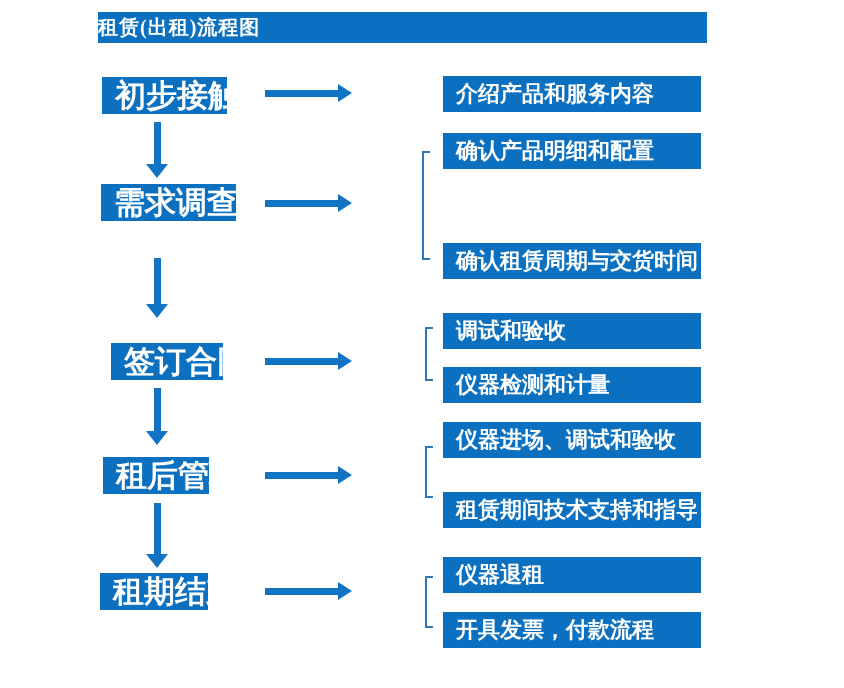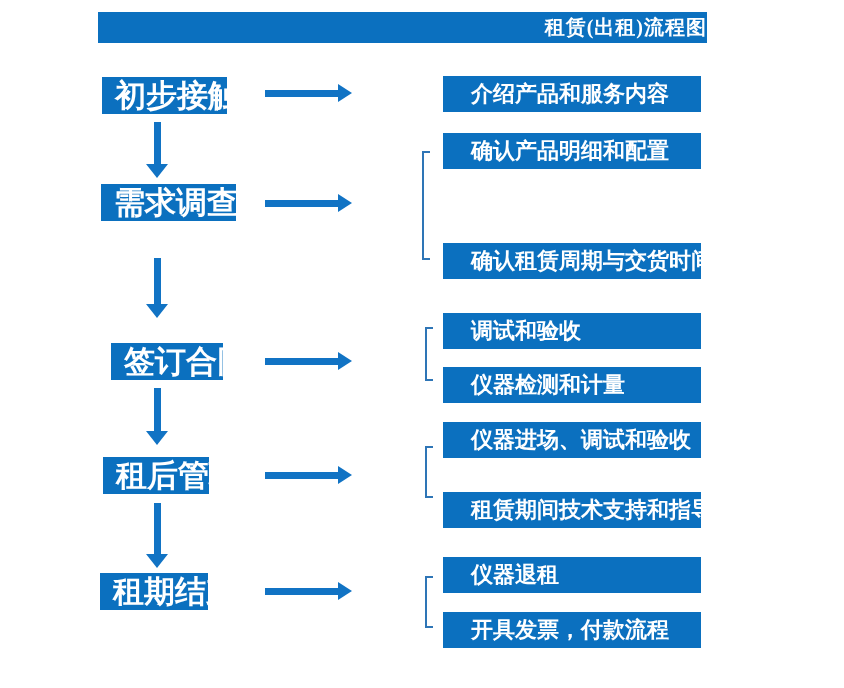--- a/index.html
+++ b/index.html
@@ -3,31 +3,31 @@
 <meta charset="utf-8">
 <style>
   html,body{margin:0;padding:0;background:#ffffff;}
   .canvas{
     position:relative;width:844px;height:688px;background:#ffffff;overflow:hidden;
     font-family:"Liberation Serif","DejaVu Serif",serif;
   }
   .banner{
     position:absolute;left:98px;top:12px;width:609px;height:31px;
     background:#0B70BF;color:#ffffff;font-weight:bold;font-size:20px;
-    line-height:31px;text-align:right;letter-spacing:1px;
+    line-height:31px;text-align:left;letter-spacing:1px;
   }
   .lbox{
     position:absolute;height:37px;background:#0B70BF;color:#ffffff;
     font-weight:bold;font-size:31px;line-height:37px;padding-left:13px;
     box-sizing:border-box;white-space:nowrap;
   }
   .rbox{
     position:absolute;left:443px;width:258px;height:36px;background:#0B70BF;
     color:#ffffff;font-weight:bold;font-size:22px;line-height:36px;
-    padding-left:28px;box-sizing:border-box;white-space:nowrap;
+    padding-left:13px;box-sizing:border-box;white-space:nowrap;
   }
   .varrow{position:absolute;width:22px;left:146px;}
   .varrow .shaft{width:7px;margin:0 auto;background:#1173C4;height:calc(100% - 14px);}
   .varrow .head{
     width:0;height:0;margin:0 auto;
     border-left:11px solid transparent;border-right:11px solid transparent;
     border-top:14px solid #1173C4;
   }
   .harrow{position:absolute;left:265px;width:87px;height:18px;}
   .harrow .shaft{position:absolute;left:0;top:6px;width:74px;height:7px;background:#1173C4;}

